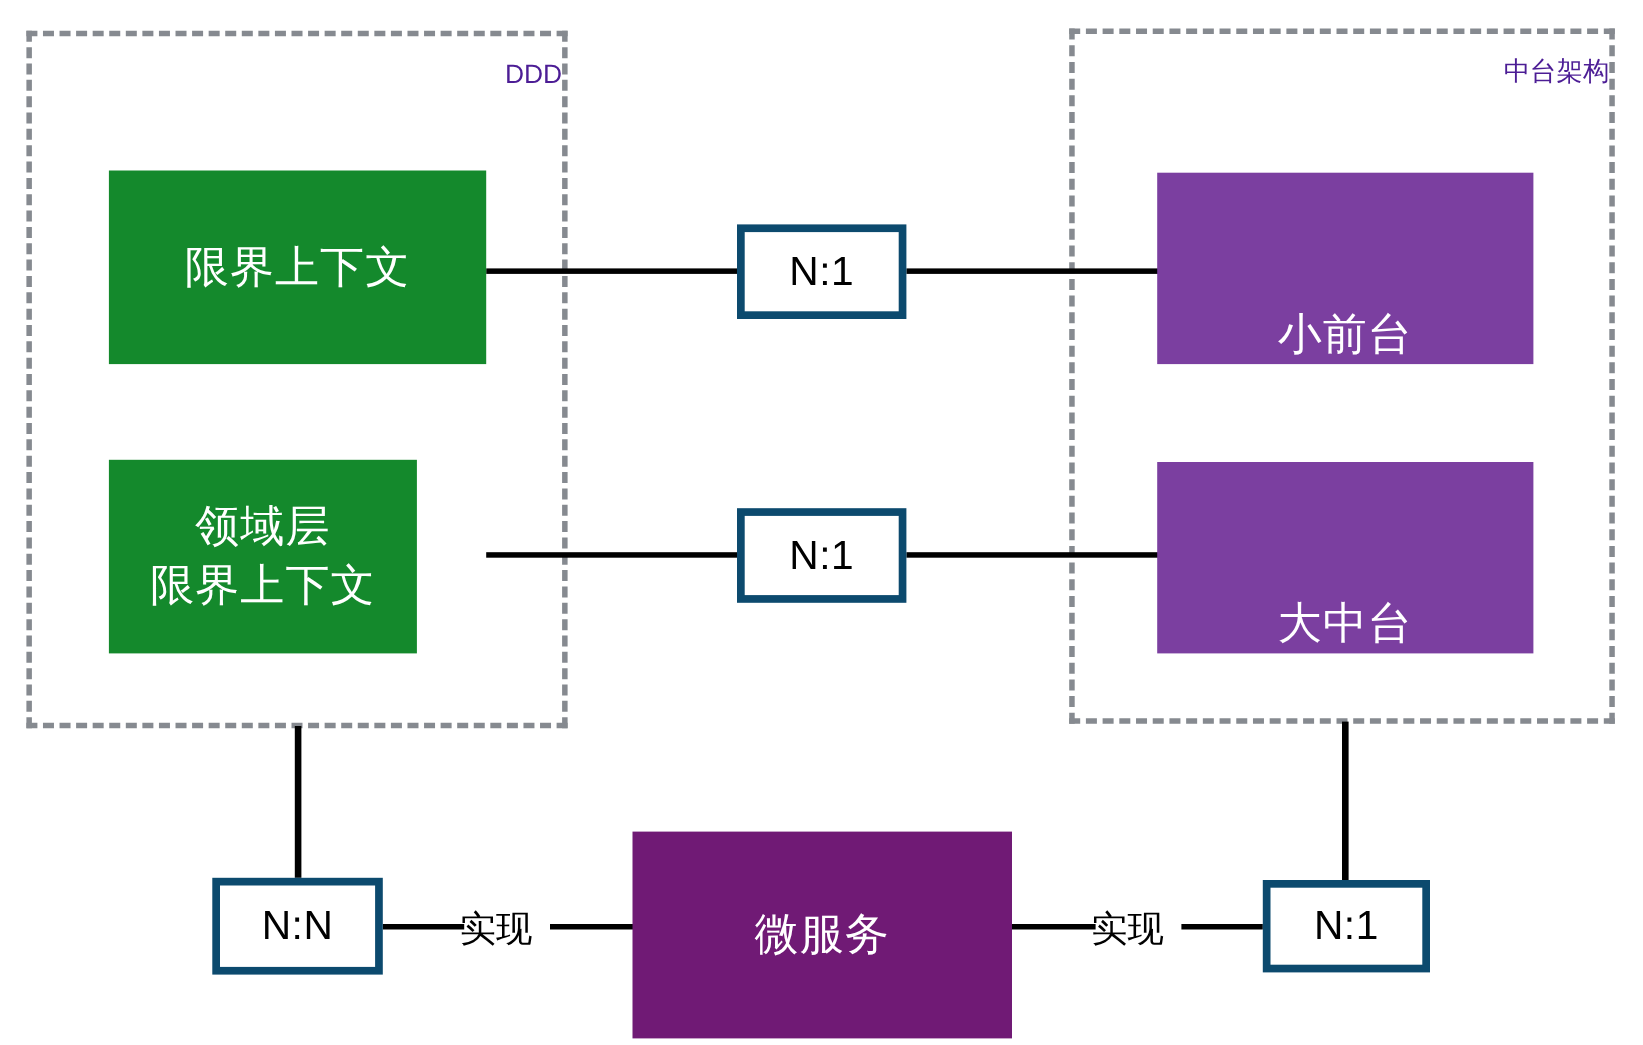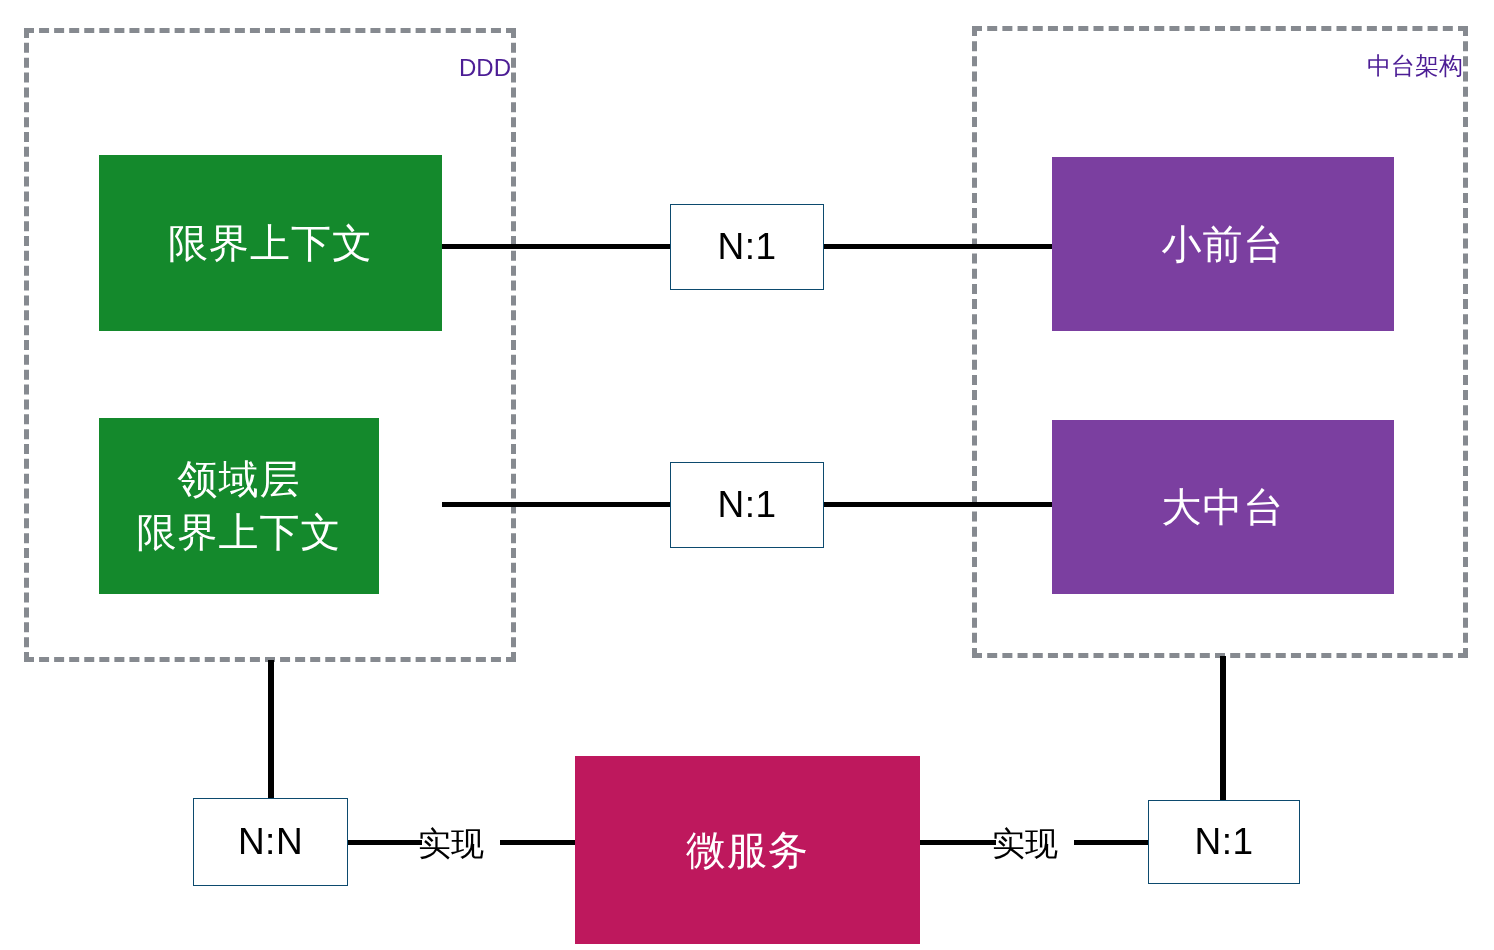--- a/index.html
+++ b/index.html
@@ -45,30 +45,30 @@
     flex-direction: column;
     align-items: center;
     justify-content: center;
     color: #ffffff;
     font-size: 40px;
     line-height: 1.32;
     text-align: center;
     letter-spacing: 1px;
   }
   .entity.green { background: #14892c; }
-  .entity.purple { background: #7b3fa0; }
-  .entity.red { background: #be185d; }
+  .entity.purple { background: #7b3fa0; justify-content: flex-end; }
+  .entity.red { background: #701a75; }
   .entity .line2 { display: block; }
 
   
   .card-box {
     position: absolute;
     box-sizing: border-box;
     background: #ffffff;
-    border: 1px solid #0c4a6e;
+    border: 7px solid #0c4a6e;
     display: flex;
     align-items: center;
     justify-content: center;
     color: #000000;
     font-size: 37px;
     letter-spacing: 0.5px;
   }
 
   
   .hline {

